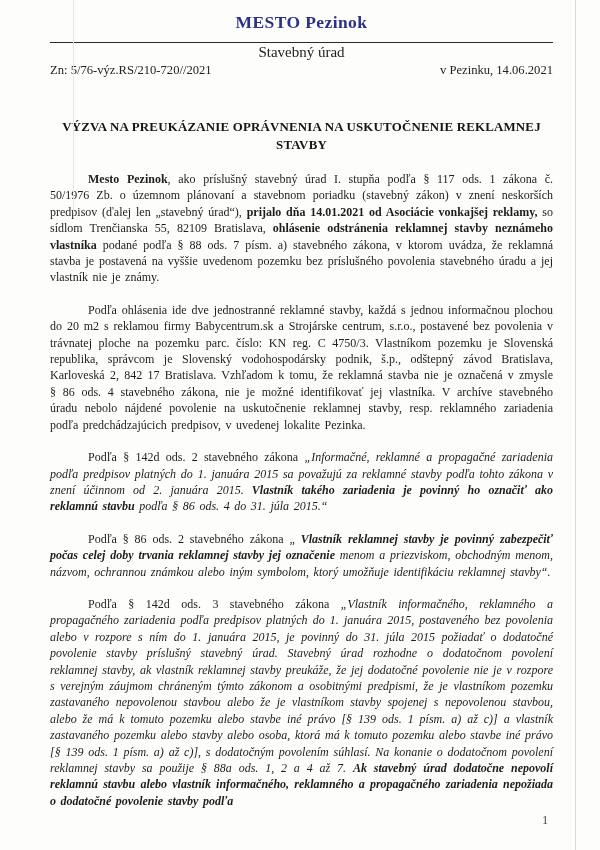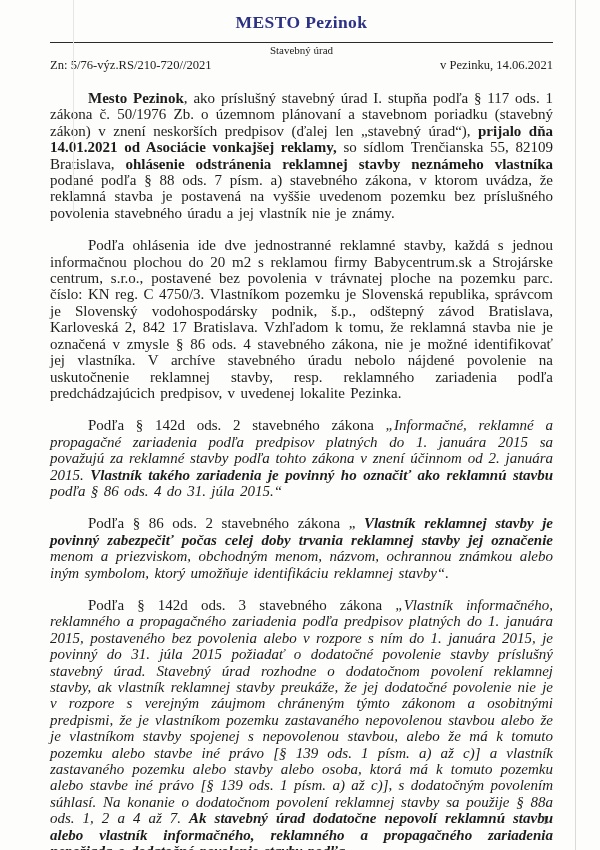--- a/index.html
+++ b/index.html
@@ -37,21 +37,21 @@
     color: #2b3184;
     margin-top: 9px;
   }
   .hdr-rule {
     border: none;
     border-top: 1.3px solid #2a2a2a;
     margin: 9px 0 0 0;
   }
   .hdr-office {
     text-align: center;
-    font-size: 11px;
+    font-size: 15px;
     margin-top: 1px;
     color: #222;
   }
   .hdr-meta {
     display: flex;
     justify-content: space-between;
     font-size: 12.6px;
     margin-top: 2px;
     color: #222;
   }
@@ -64,21 +64,21 @@
     line-height: 17.5px;
     color: #151515;
   }
   .body-text {
     margin-top: 17px;
   }
   .body-text p {
     margin: 0 0 16px 0;
     text-indent: 38px;
     text-align: justify;
-    font-size: 15px;
+    font-size: 12px;
     line-height: 16.4px;
     word-spacing: 1.6px;
     color: #1d1d1d;
   }
   .b  { font-weight: bold; }
   .i  { font-style: italic; }
   .bi { font-weight: bold; font-style: italic; }
   .page-number {
     position: absolute;
     top: 814px;
@@ -113,20 +113,21 @@
 
   <hr class="hdr-rule">
 
   <div class="hdr-office">Stavebný úrad</div>
 
   <div class="hdr-meta">
     <span>Zn: 5/76-výz.RS/210-720//2021</span>
     <span>v Pezinku, 14.06.2021</span>
   </div>
 
+  <div class="doc-title">VÝZVA NA PREUKÁZANIE OPRÁVNENIA NA USKUTOČNENIE REKLAMNEJ STAVBY</div>
 
   <div class="body-text">
       <p><span class="b">Mesto Pezinok</span><span>, ako príslušný stavebný úrad I. stupňa podľa § 117 ods. 1 zákona č. 50/1976 Zb. o územnom plánovaní a stavebnom poriadku (stavebný zákon) v znení neskorších predpisov (ďalej len „stavebný úrad“), </span><span class="b">prijalo dňa 14.01.2021 od Asociácie vonkajšej reklamy,</span><span> so sídlom Trenčianska 55, 82109 Bratislava, </span><span class="b">ohlásenie odstránenia reklamnej stavby neznámeho vlastníka</span><span> podané podľa § 88 ods. 7 písm. a) stavebného zákona, v ktorom uvádza, že reklamná stavba je postavená na vyššie uvedenom pozemku bez príslušného povolenia stavebného úradu a jej vlastník nie je známy.</span></p>
       <p><span>Podľa ohlásenia ide dve jednostranné reklamné stavby, každá s jednou informačnou plochou do 20 m2 s reklamou firmy Babycentrum.sk a Strojárske centrum, s.r.o., postavené bez povolenia v trávnatej ploche na pozemku parc. číslo: KN reg. C 4750/3. Vlastníkom pozemku je Slovenská republika, správcom je Slovenský vodohospodársky podnik, š.p., odštepný závod Bratislava, Karloveská 2, 842 17 Bratislava. Vzhľadom k tomu, že reklamná stavba nie je označená v zmysle § 86 ods. 4 stavebného zákona, nie je možné identifikovať jej vlastníka. V archíve stavebného úradu nebolo nájdené povolenie na uskutočnenie reklamnej stavby, resp. reklamného zariadenia podľa predchádzajúcich predpisov, v uvedenej lokalite Pezinka.</span></p>
       <p><span>Podľa § 142d ods. 2 stavebného zákona </span><span class="i">„Informačné, reklamné a propagačné zariadenia podľa predpisov platných do 1. januára 2015 sa považujú za reklamné stavby podľa tohto zákona v znení účinnom od 2. januára 2015. </span><span class="bi">Vlastník takého zariadenia je povinný ho označiť ako reklamnú stavbu </span><span class="i">podľa § 86 ods. 4 do 31. júla 2015.“</span></p>
       <p><span>Podľa § 86 ods. 2 stavebného zákona „ </span><span class="bi">Vlastník reklamnej stavby je povinný zabezpečiť počas celej doby trvania reklamnej stavby jej označenie </span><span class="i">menom a priezviskom, obchodným menom, názvom, ochrannou známkou alebo iným symbolom, ktorý umožňuje identifikáciu reklamnej stavby“.</span></p>
       <p><span>Podľa § 142d ods. 3 stavebného zákona </span><span class="i">„Vlastník informačného, reklamného a propagačného zariadenia podľa predpisov platných do 1. januára 2015, postaveného bez povolenia alebo v rozpore s ním do 1. januára 2015, je povinný do 31. júla 2015 požiadať o dodatočné povolenie stavby príslušný stavebný úrad. Stavebný úrad rozhodne o dodatočnom povolení reklamnej stavby, ak vlastník reklamnej stavby preukáže, že jej dodatočné povolenie nie je v rozpore s verejným záujmom chráneným týmto zákonom a osobitnými predpismi, že je vlastníkom pozemku zastavaného nepovolenou stavbou alebo že je vlastníkom stavby spojenej s nepovolenou stavbou, alebo že má k tomuto pozemku alebo stavbe iné právo [§ 139 ods. 1 písm. a) až c)] a vlastník zastavaného pozemku alebo stavby alebo osoba, ktorá má k tomuto pozemku alebo stavbe iné právo [§ 139 ods. 1 písm. a) až c)], s dodatočným povolením súhlasí. Na konanie o dodatočnom povolení reklamnej stavby sa použije § 88a ods. 1, 2 a 4 až 7. </span><span class="bi">Ak stavebný úrad dodatočne nepovolí reklamnú stavbu alebo vlastník informačného, reklamného a propagačného zariadenia nepožiada o dodatočné povolenie stavby podľa</span></p>
     </div>
 
   <div class="page-number">1</div>

